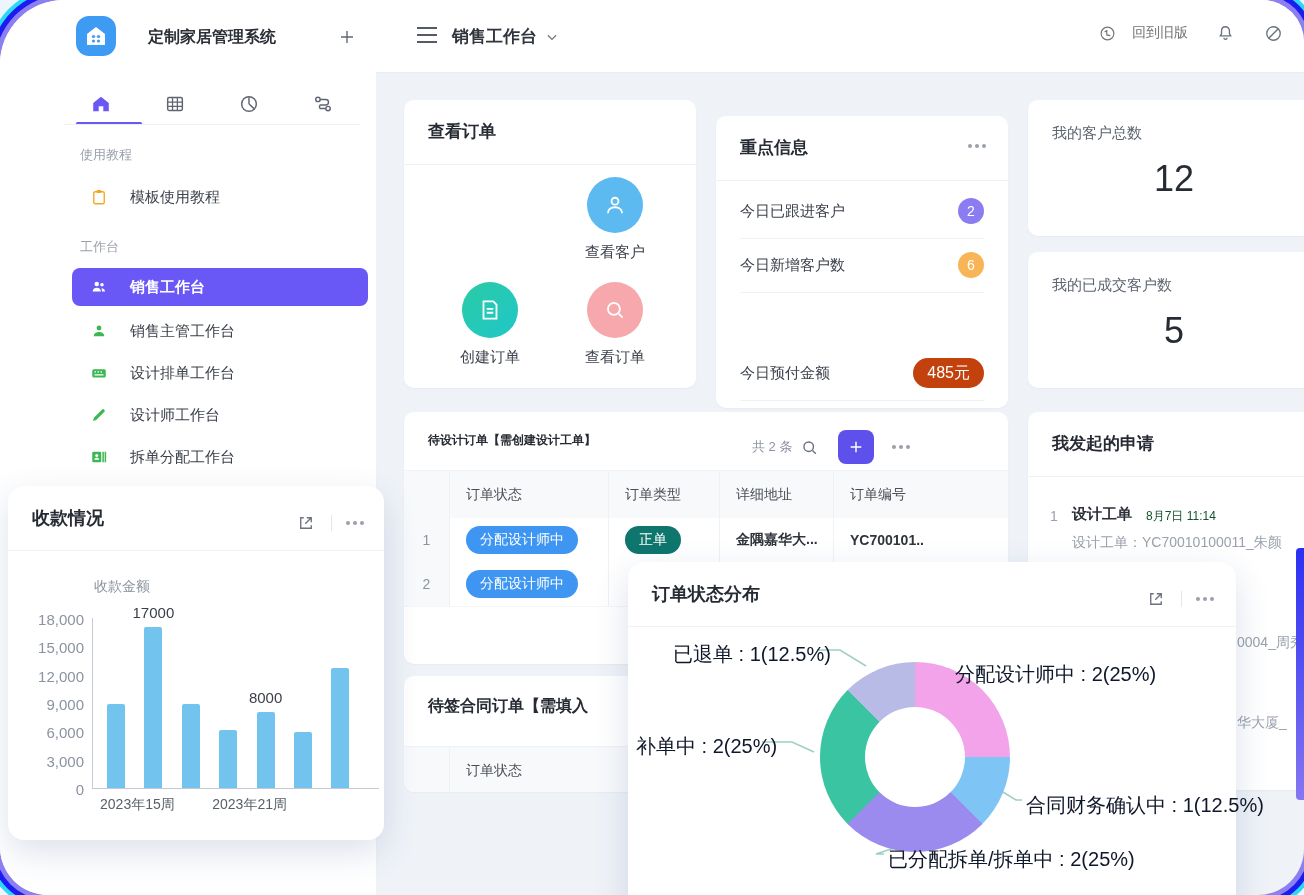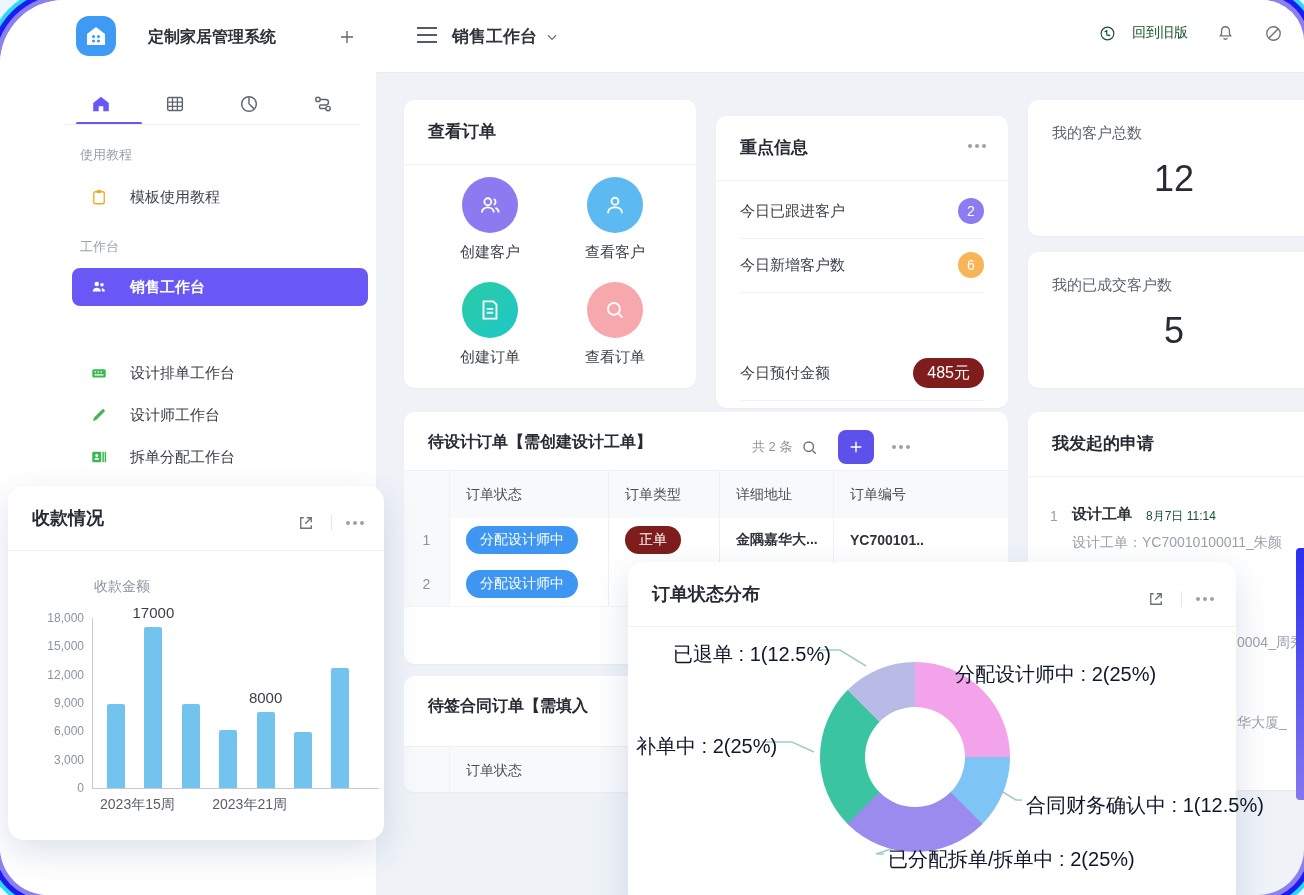--- a/index.html
+++ b/index.html
@@ -20,21 +20,21 @@
   .tabs-divider{left:64px;top:124px;width:296px;height:1px;background:#edf0f4;}
   .sec-label{left:80px;top:0;font-size:13px;color:#9aa1ac;}
   .sb-item{left:72px;width:296px;height:38px;border-radius:8px;display:flex;align-items:center;gap:22px;padding-left:18px;box-sizing:border-box;color:#3c414b;font-size:15px;cursor:pointer;}
   .sb-item.active{background:#6A58F6;color:#fff;font-weight:bold;}
   .icon16{width:18px;height:18px;flex:0 0 18px;display:flex;align-items:center;justify-content:center;}
   
   .topbar{left:376px;right:0;top:0;height:72px;background:#fff;border-bottom:1px solid #e9edf2;}
   .hamburger{left:40px;top:26px;width:22px;height:18px;color:#555b64;cursor:pointer;}
   .tb-title{left:76px;top:25px;font-size:17px;font-weight:bold;color:#30343c;display:flex;align-items:center;gap:8px;cursor:pointer;}
   .tb-right{right:20px;top:22px;display:flex;align-items:center;gap:26px;color:#9aa1ac;}
-  .back-old{display:flex;align-items:center;gap:16px;font-size:14px;color:#14532d;cursor:pointer;}
+  .back-old{display:flex;align-items:center;gap:16px;font-size:14px;color:#737373;cursor:pointer;}
   
   .card{background:#fff;border-radius:10px;box-shadow:0 1px 2px rgba(20,40,80,.04);}
   .card-title{position:absolute;left:24px;top:20px;font-size:17px;font-weight:bold;color:#262a33;}
   .head-divider{position:absolute;left:0;top:64px;right:0;height:1px;background:#f0f2f5;}
   .dots{display:flex;gap:3px;align-items:center;cursor:pointer;}
   .dots i{width:4px;height:4px;border-radius:50%;background:#9aa1ac;}
   .vdiv{width:1px;height:16px;background:#e3e7ed;}
   .iconbtn{width:22px;height:22px;color:#6b727c;display:flex;align-items:center;justify-content:center;cursor:pointer;}
   
   .qact{position:absolute;width:120px;text-align:center;cursor:pointer;}
@@ -61,21 +61,21 @@
   .req-title{position:absolute;left:44px;top:93px;font-size:15px;font-weight:bold;color:#2b2f36;}
   .req-time{position:absolute;left:118px;top:96px;font-size:12px;color:#14532d;}
   .req-desc{position:absolute;left:44px;top:122px;font-size:14px;color:#9aa1ac;white-space:nowrap;}
   .req-frag{position:absolute;font-size:14px;color:#9aa1ac;white-space:nowrap;}
   
   .float{box-shadow:0 12px 34px rgba(40,70,130,.16);border-radius:16px;background:#fff;}
   .float .card-title{font-size:18px;}
   
   .chart-subtitle{position:absolute;left:86px;top:92px;font-size:14px;color:#8b93a0;}
   .bar-yaxis{position:absolute;left:0;top:132px;width:76px;height:170px;}
-  .ytick{position:absolute;right:0;font-size:12px;color:#8b93a0;}
+  .ytick{position:absolute;right:0;font-size:15px;color:#8b93a0;}
   .bar-plot{position:absolute;left:84px;top:132px;width:286px;height:170px;border-left:1px solid #c4cbd4;border-bottom:1px solid #c4cbd4;}
   .bar{position:absolute;bottom:0;width:18px;border-radius:2px 2px 0 0;}
   .bar-label{position:absolute;transform:translateX(-50%);font-size:15px;color:#3a3f47;}
   .x-label{position:absolute;top:178px;transform:translateX(-50%);font-size:14px;color:#5a6069;white-space:nowrap;}
   
   .donut{position:absolute;left:192px;top:100px;width:190px;height:190px;border-radius:50%;cursor:pointer;}
   .hole{position:absolute;left:45px;top:45px;width:100px;height:100px;border-radius:50%;background:#fff;}
   .dlabel{position:absolute;font-size:20px;color:#0f172a;white-space:nowrap;}
   .leader{position:absolute;left:0;top:0;width:608px;height:352px;pointer-events:none;}
   
@@ -152,20 +152,29 @@
       <span class="icon16">
             <svg width="18" height="18" viewBox="0 0 24 24">
               <circle cx="9" cy="8" r="3" fill="currentColor"></circle>
               <circle cx="16" cy="9" r="2.3" fill="currentColor"></circle>
               <path d="M3.5 18c0-3 2.5-5 5.5-5s5.5 2 5.5 5z" fill="currentColor"></path>
               <path d="M15.5 13.5c2.5 0 4.5 1.8 4.5 4.5h-4" fill="currentColor"></path>
             </svg>
           </span>
       <span>销售工作台</span>
     </div>
+    <div class="abs sb-item" style="top:312px;">
+      <span class="icon16" style="color:#3DB754;">
+            <svg width="18" height="18" viewBox="0 0 24 24">
+              <circle cx="12" cy="8" r="3.2" fill="currentColor"></circle>
+              <path d="M5 19c0-3.5 3-5.6 7-5.6s7 2.1 7 5.6z" fill="currentColor"></path>
+            </svg>
+          </span>
+      <span>销售主管工作台</span>
+    </div>
     <div class="abs sb-item" style="top:354px;">
       <span class="icon16" style="color:#3DB754;">
             <svg width="18" height="18" viewBox="0 0 24 24">
               <rect x="3" y="7" width="18" height="11" rx="2" fill="currentColor"></rect>
               <path d="M6 10.5h2M10 10.5h2M14 10.5h2M18 10.5h0M6 14.5h12" stroke="#fff" stroke-width="1.4"></path>
             </svg>
           </span>
       <span>设计排单工作台</span>
     </div>
     <div class="abs sb-item" style="top:396px;">
@@ -220,30 +229,20 @@
               <circle cx="12" cy="12" r="8.5" fill="none" stroke="currentColor" stroke-width="1.7"></circle>
               <path d="M6 18 L18 6" stroke="currentColor" stroke-width="1.7"></path>
             </svg>
       </div>
     </div>
   </div>
 
   <div class="abs card" style="left:404px;top:100px;width:292px;height:288px;">
     <div class="card-title">查看订单</div>
     <div class="head-divider"></div>
-    <div class="qact" style="left:26px;top:77px;">
-      <div class="qcircle" style="background:#8D7AF0;">
-            <svg width="26" height="26" viewBox="0 0 24 24">
-              <circle cx="10" cy="9" r="3.2" fill="none" stroke="#fff" stroke-width="1.7"></circle>
-              <path d="M4.5 19c0-3 2.5-4.8 5.5-4.8s5.5 1.8 5.5 4.8" fill="none" stroke="#fff" stroke-width="1.7"></path>
-              <path d="M15.5 6.5a3 3 0 0 1 0 5.4M17 14.6c1.8.7 3 2.2 3 4.4" fill="none" stroke="#fff" stroke-width="1.7"></path>
-            </svg>
-          </div>
-      <div class="qlabel">创建客户</div>
-    </div>
     <div class="qact" style="left:151px;top:77px;">
       <div class="qcircle" style="background:#5CBAF0;">
             <svg width="26" height="26" viewBox="0 0 24 24">
               <circle cx="12" cy="8.5" r="3.2" fill="none" stroke="#fff" stroke-width="1.7"></circle>
               <path d="M5.5 19.5c0-3.4 2.9-5.4 6.5-5.4s6.5 2 6.5 5.4" fill="none" stroke="#fff" stroke-width="1.7"></path>
             </svg>
           </div>
       <div class="qlabel">查看客户</div>
     </div>
     <div class="qact" style="left:26px;top:182px;">
@@ -277,35 +276,35 @@
     <div class="ki-row" style="top:68px;">
       <span>今日已跟进客户</span>
       <span class="badge" style="background:#8B7CF2;">2</span>
     </div>
     <div class="ki-row" style="top:122px;">
       <span>今日新增客户数</span>
       <span class="badge" style="background:#F7B557;">6</span>
     </div>
     <div class="ki-row" style="top:230px;border-bottom:1px solid #f0f2f5;text-align:center;">
       <span>今日预付金额</span>
-      <span class="pillbadge" style="background:#7f1d1d;">485元</span>
+      <span class="pillbadge" style="background:#c2410c;">485元</span>
     </div>
   </div>
 
   <div class="abs card" style="left:1028px;top:100px;width:292px;height:136px;">
     <div class="stat-title">我的客户总数</div>
     <div class="stat-value">12</div>
   </div>
   <div class="abs card" style="left:1028px;top:252px;width:292px;height:136px;">
     <div class="stat-title">我的已成交客户数</div>
     <div class="stat-value">5</div>
   </div>
 
   <div class="abs card" style="left:404px;top:412px;width:604px;height:252px;overflow:hidden;">
-    <div class="card-title" style="font-size:16px;">待设计订单【需创建设计工单】</div>
+    <div class="card-title" style="font-size:12px;">待设计订单【需创建设计工单】</div>
     <div class="tbl-count">共 2 条</div>
     <div class="iconbtn" style="position:absolute;left:394px;top:24px;">
       <svg width="19" height="19" viewBox="0 0 24 24">
             <circle cx="11" cy="11" r="6" fill="none" stroke="currentColor" stroke-width="1.8"></circle>
             <path d="M15.8 15.8 L20 20" stroke="currentColor" stroke-width="1.8"></path>
           </svg>
     </div>
     <div class="plusbtn" style="left:434px;top:18px;">
       <svg width="16" height="16" viewBox="0 0 24 24">
             <path d="M12 4v16M4 12h16" stroke="#fff" stroke-width="2.2"></path>
@@ -323,21 +322,21 @@
       <div class="tc h" style="width:111px;">订单类型</div>
       <div class="tc h" style="width:114px;">详细地址</div>
       <div class="tc h" style="width:174px;border-right:none;">订单编号</div>
     </div>
     <div class="trow" style="top:106px;">
       <div class="tc num" style="width:46px;">1</div>
       <div class="tc" style="width:159px;">
             <span class="pill" style="background:#3E96F2;">分配设计师中</span>
           </div>
       <div class="tc" style="width:111px;">
-            <span class="pill" style="background:#7f1d1d;">正单</span>
+            <span class="pill" style="background:#0f766e;">正单</span>
           </div>
       <div class="tc" style="width:114px;font-weight:bold;">金隅嘉华大...</div>
       <div class="tc" style="width:174px;border-right:none;font-weight:bold;">YC700101..</div>
     </div>
     <div class="trow" style="top:150px;">
       <div class="tc num" style="width:46px;">2</div>
       <div class="tc" style="width:159px;">
             <span class="pill" style="background:#3E96F2;">分配设计师中</span>
           </div>
       <div class="tc" style="width:111px;"></div>

